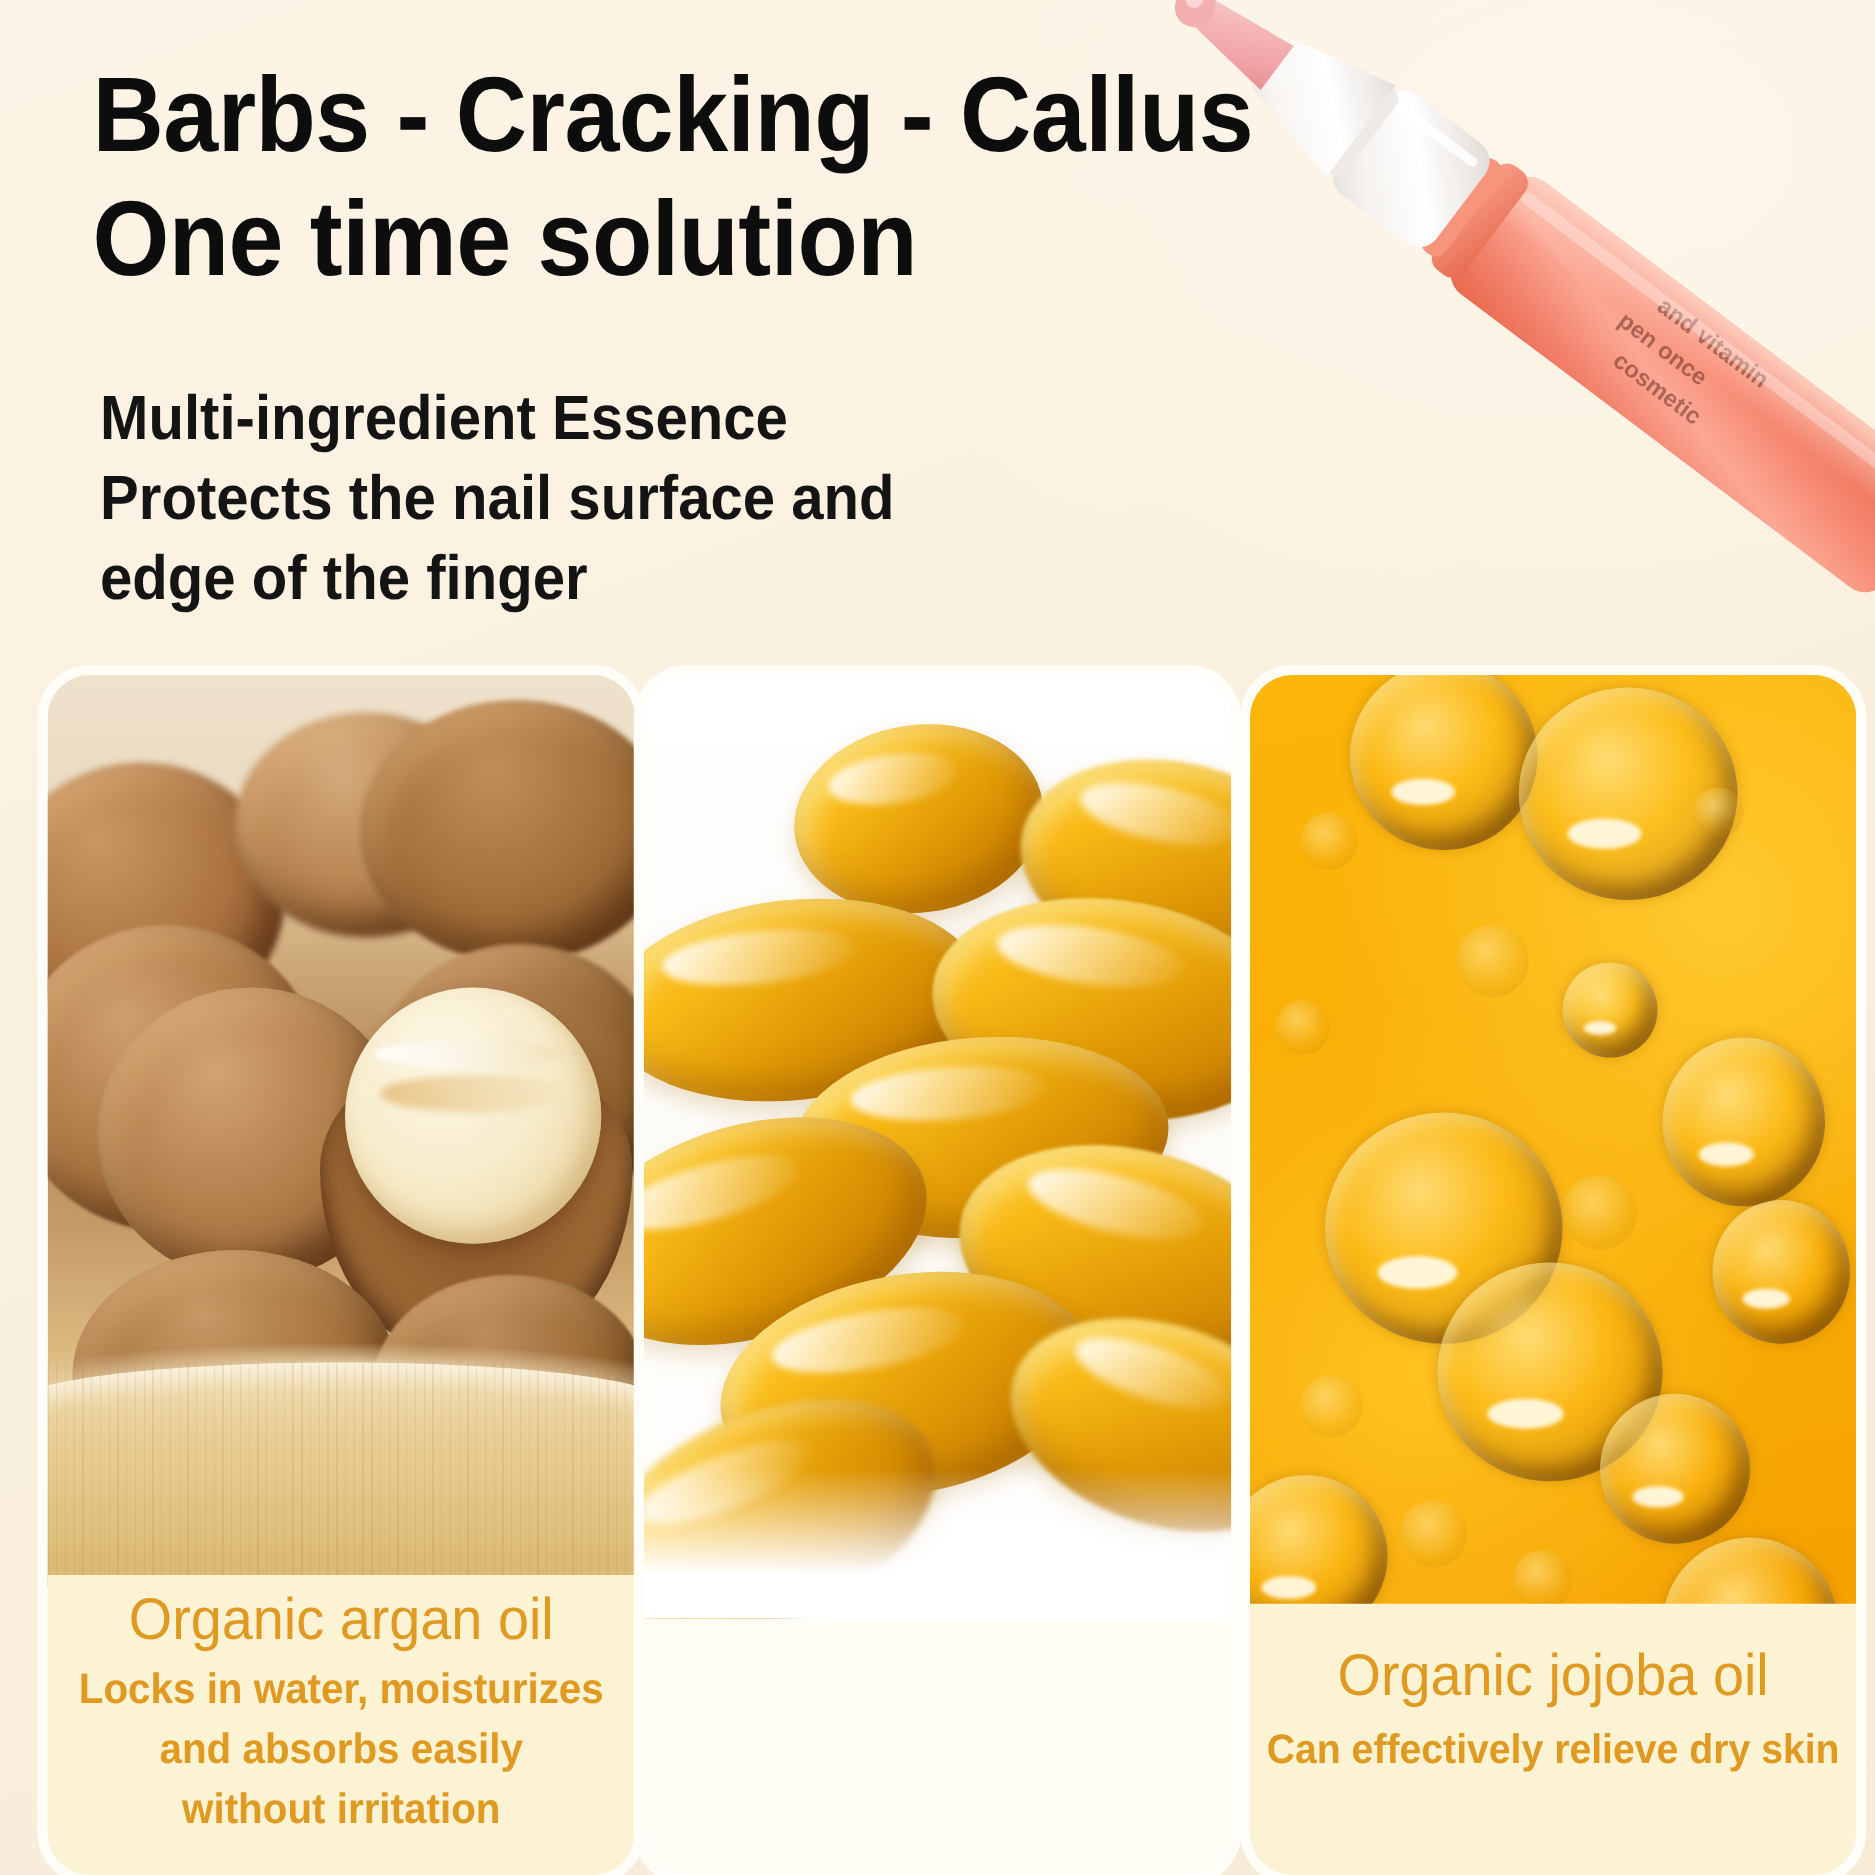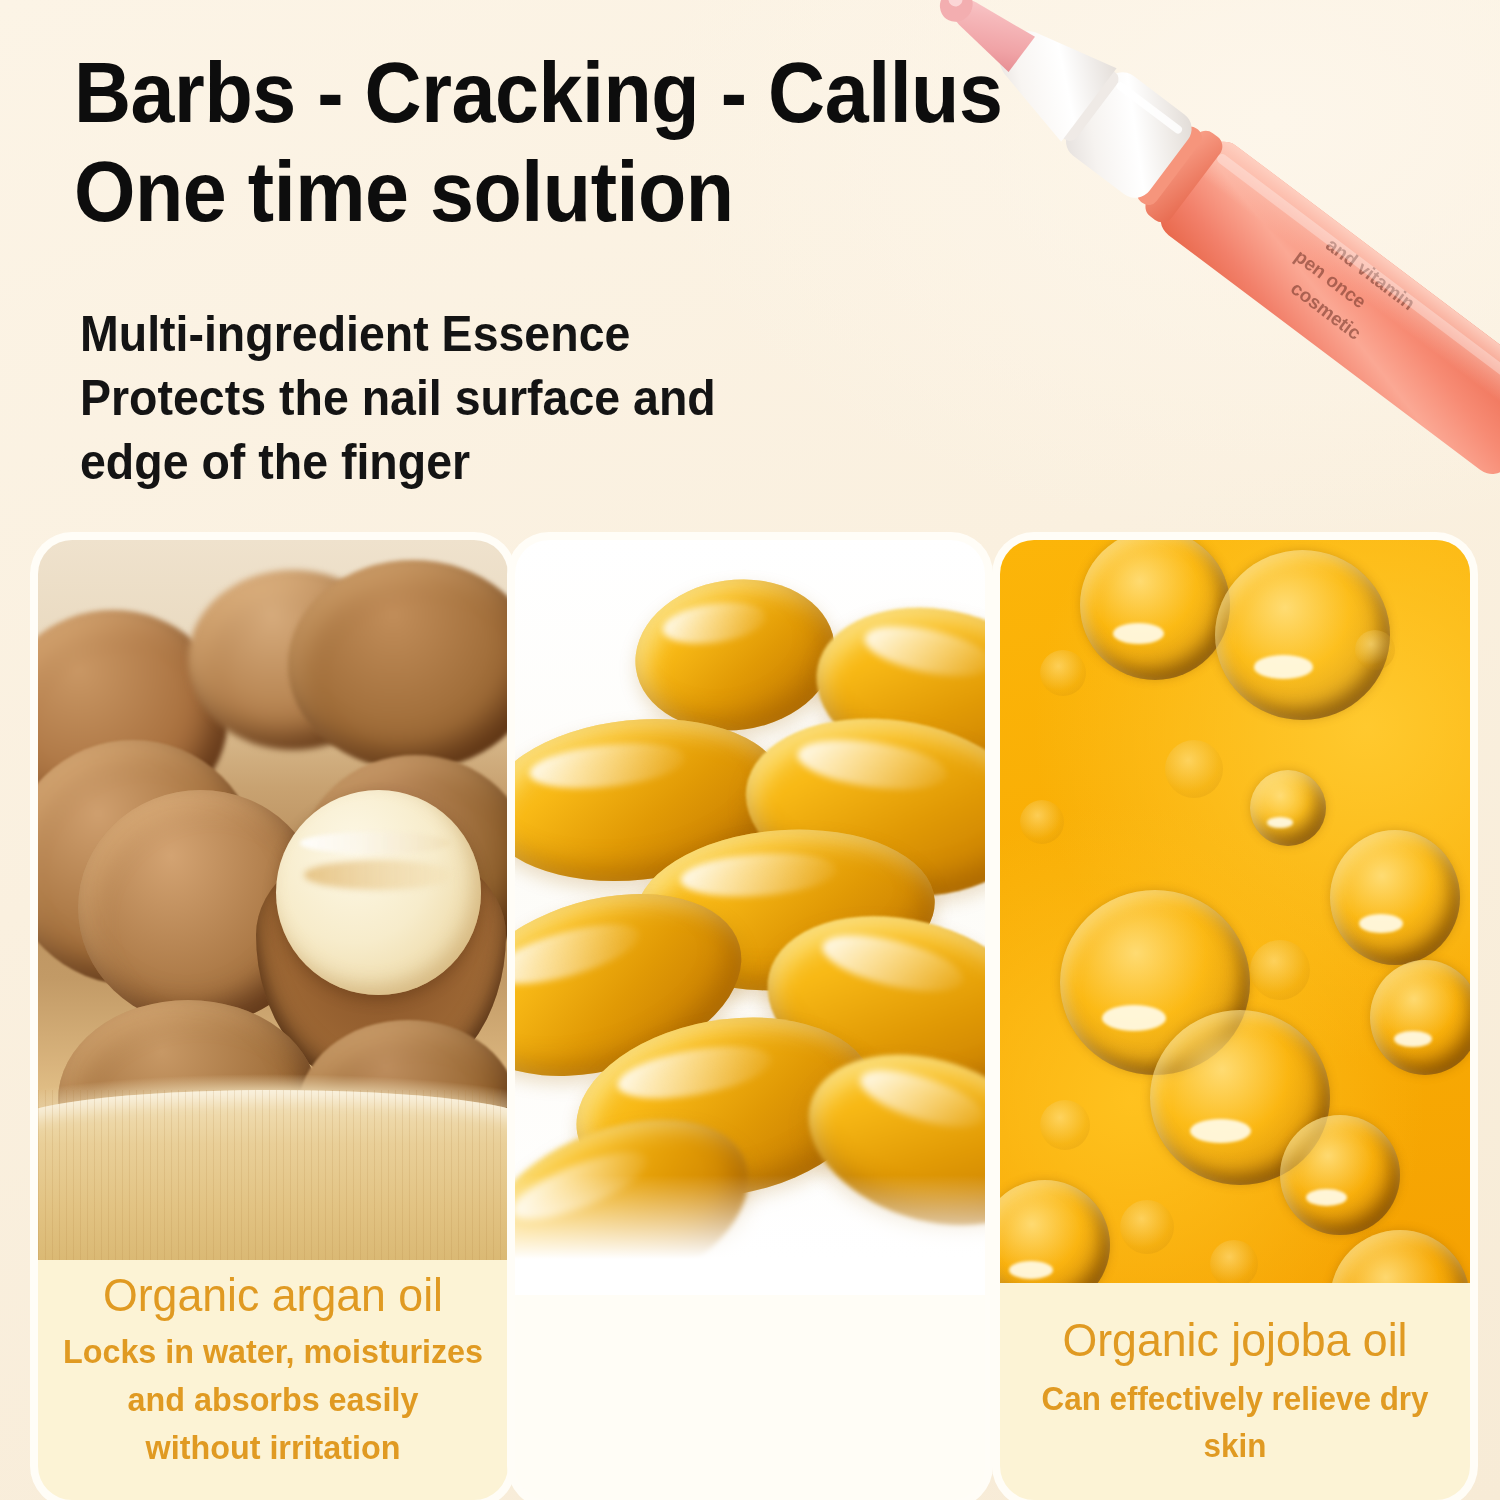--- a/index.html
+++ b/index.html
@@ -57,21 +57,21 @@
   }
   .card{
     position:absolute;top:0;width:470px;height:960px;
     border-radius:34px;
     overflow:hidden;
     background:#fffdf6;
     box-shadow:0 0 0 8px #fffdf7;
   }
   #card-0{left:38px;}
   #card-1{left:515px;}
-  #card-2{left:1000px;}
+  #card-2{left:1000px;padding-left:15px;}
 
   .card-photo{
     position:absolute;left:0;top:0;width:100%;
     overflow:hidden;
   }
   .card-caption{
     position:absolute;left:0;bottom:0;width:100%;
     background:#fcf3d5;
     text-align:center;
     color:#e09a22;

